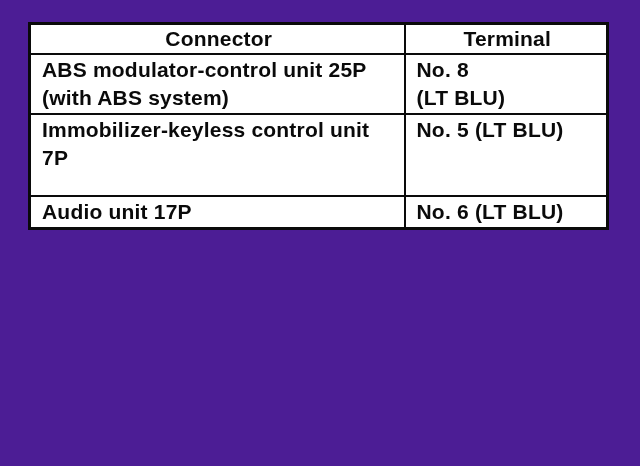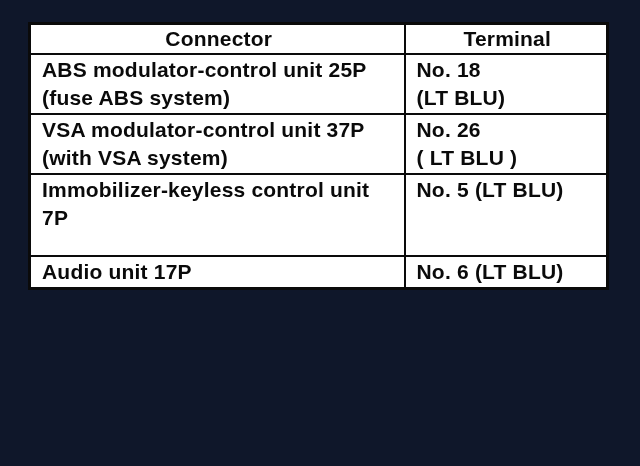--- a/index.html
+++ b/index.html
@@ -11,21 +11,21 @@
     height: 466px;
     background: #ffffff;
     font-family: "Liberation Sans", sans-serif;
     color: #0a0a0a;
     overflow: hidden;
   }
   .page {
     position: relative;
     width: 640px;
     height: 466px;
-    background: #0f172a;
+    background: #4c1d95;
   }
   table.wiring-table {
     position: absolute;
     left: 28px;
     top: 22px;
     width: 578px;
     border-collapse: collapse;
     table-layout: fixed;
     background: #ffffff;
     border: 3px solid #0a0a0a;
@@ -70,28 +70,23 @@
       <col class="col-terminal">
     </colgroup>
     <thead>
       <tr class="r-head">
         <th>Connector</th>
         <th>Terminal</th>
       </tr>
     </thead>
     <tbody>
       <tr class="r-1">
-        <td>ABS modulator-control unit 25P (fuse ABS system)</td>
-        <td>No. 18
+        <td>ABS modulator-control unit 25P (with ABS system)</td>
+        <td>No. 8
 (LT BLU)</td>
-      </tr>
-      <tr class="r-2">
-        <td>VSA modulator-control unit 37P (with VSA system)</td>
-        <td>No. 26
-( LT BLU )</td>
       </tr>
       <tr class="r-4">
         <td>Immobilizer-keyless control unit 7P</td>
         <td>No. 5 (LT BLU)</td>
       </tr>
       <tr class="r-5">
         <td>Audio unit 17P</td>
         <td>No. 6 (LT BLU)</td>
       </tr>
     </tbody>

